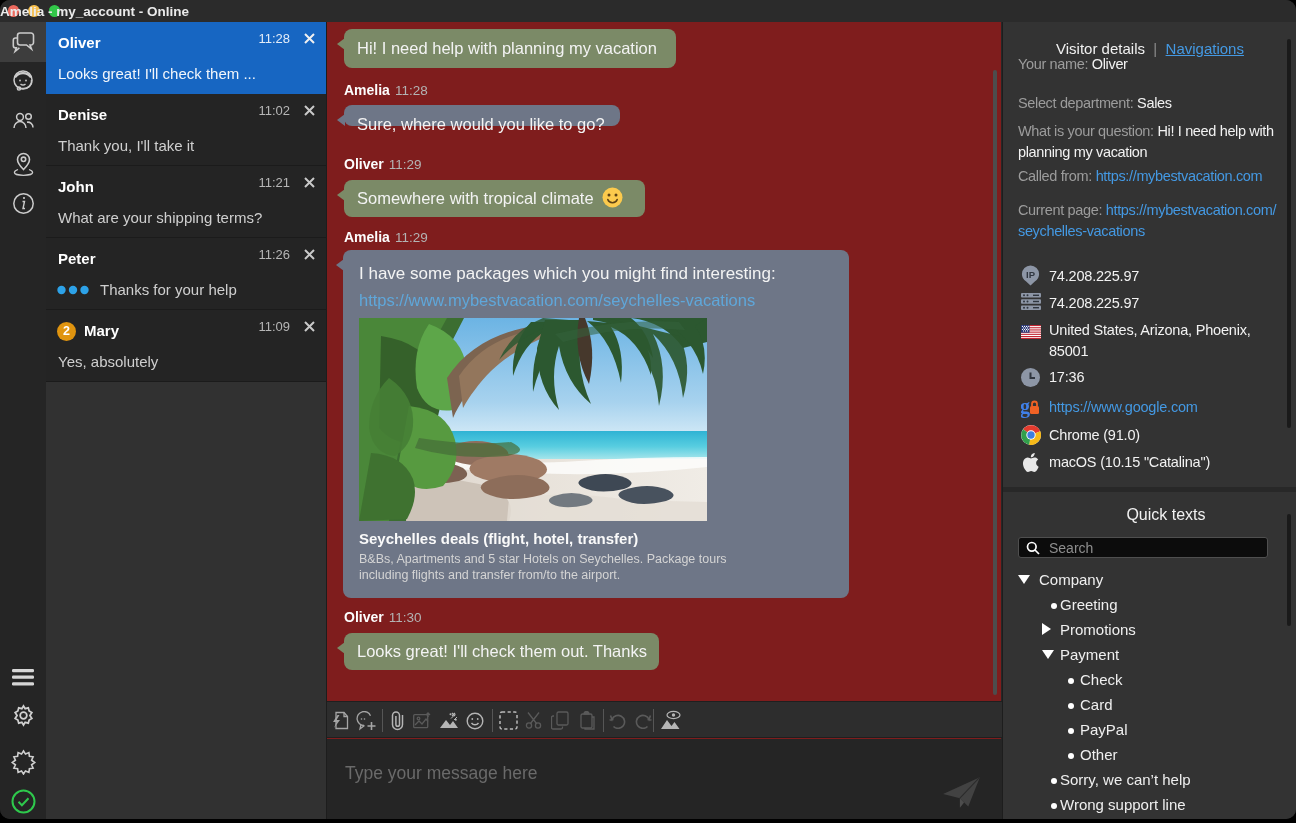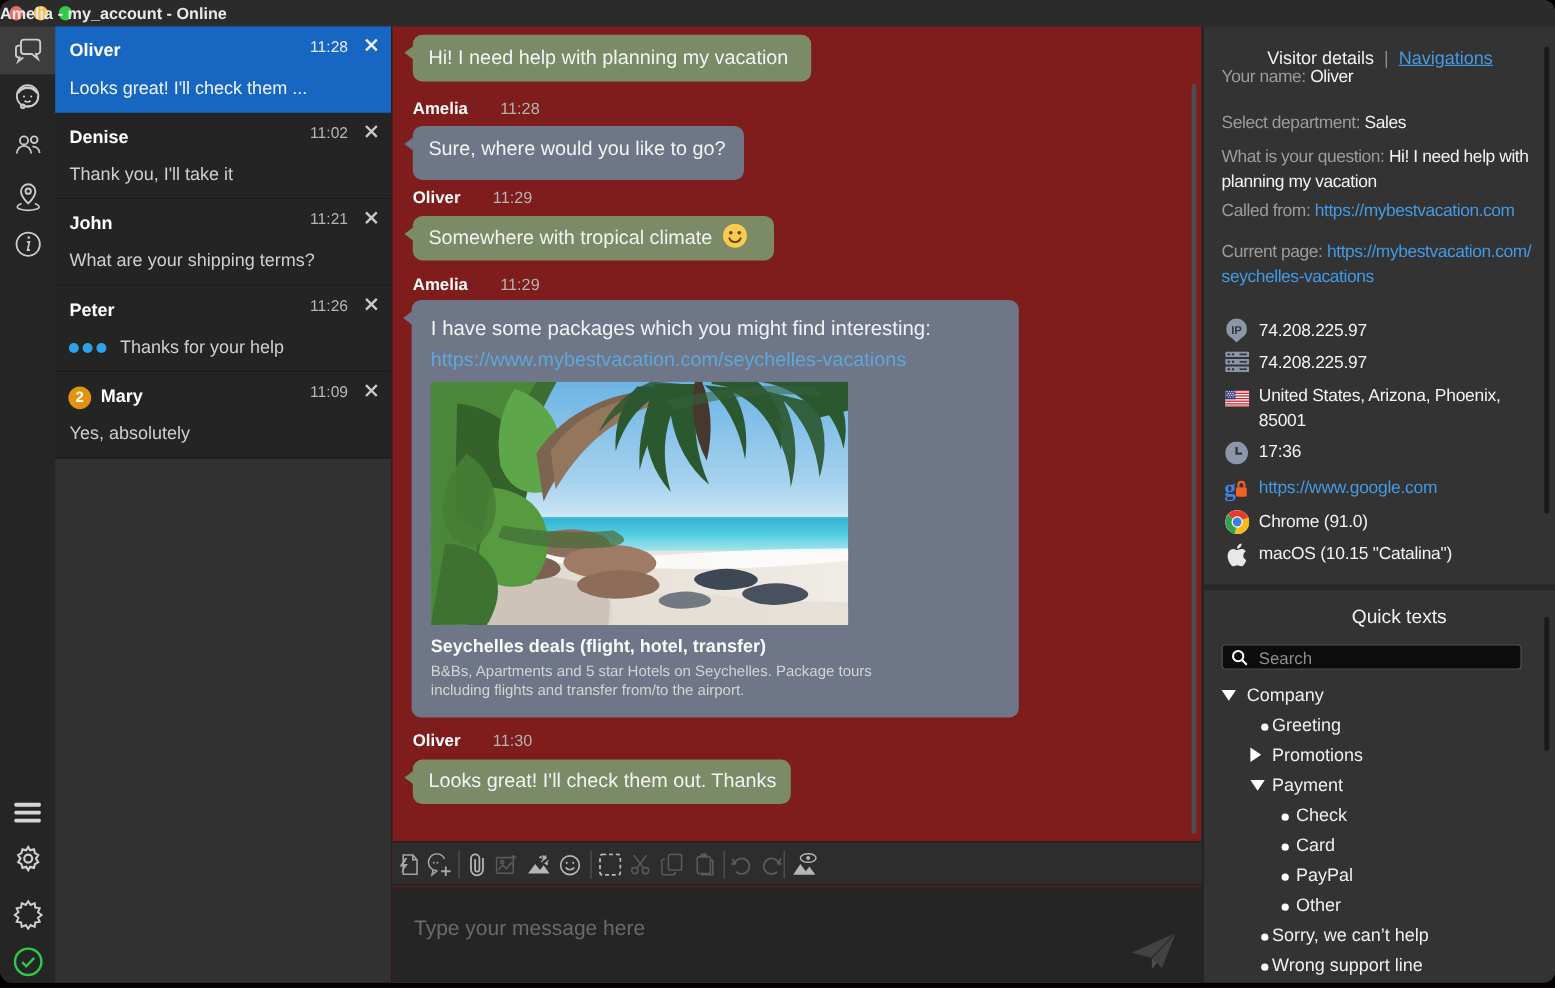--- a/index.html
+++ b/index.html
@@ -30,21 +30,21 @@
 #chat{position:absolute;left:326px;top:22px;width:675px;height:797px;background:#7f1d1d;
   border-left:1px solid #1d1d1d}
 .bub{position:absolute;border-radius:8px;font-size:16.5px;color:#f3f3f3;white-space:nowrap}
 .bub.green{background:#7b8a67}
 .bub.slate{background:#6e7687}
 .tail{position:absolute;left:-7px;top:9px;width:0;height:0;border-top:6px solid transparent;
   border-bottom:6px solid transparent}
 .green .tail{border-right:8px solid #7b8a67}
 .slate .tail{border-right:8px solid #6e7687}
 .hdr{position:absolute;font-size:13.5px;color:#b3b3b3;white-space:nowrap}
-.hdr b{font-size:14px;color:#fdfdfd;margin-right:27px}
+.hdr b{font-size:14px;color:#fdfdfd;margin-right:5px}
 
 #toolbar{position:absolute;left:0;top:679px;width:675px;height:37px;background:#2d2d2d;
   border-top:1px solid #1f1f1f;border-bottom:1px solid #1f1f1f}
 #inputarea{position:absolute;left:0;top:717px;width:675px;height:80px;background:#252525}
 #placeholder{position:absolute;left:18px;top:24px;font-size:17.5px;color:#6a6a6a}
 #chatscroll{position:absolute;left:666px;top:48px;width:4px;height:625px;background:#4d4d4d;border-radius:2px}
 
 #rp{position:absolute;left:1002px;top:22px;width:294px;height:797px;background:#333;border-left:1px solid #1d1d1d}
 .lbl{color:#9c9c9c}
 .val{color:#f2f2f2}
@@ -181,21 +181,21 @@
             <path d="M2 2 L11 11 M11 2 L2 11" stroke="#c9c9c9" stroke-width="2"></path>
           </svg></div>
     <div style="position:absolute;left:11px;top:12px;width:19px;height:19px;border-radius:50%;background:#e0940f;color:#fff;font-size:12.5px;font-weight:700;text-align:center;line-height:19px">2</div>
     <div class="pv">Yes, absolutely</div>
   </div>
 </div>
 
 <div id="chat">
   <div class="bub green" style="left:17px;top:7px;width:332px;height:39px;line-height:39px;padding-left:13px"><span class="tail"></span>Hi! I need help with planning my vacation</div>
   <div class="hdr" style="left:17px;top:60px"><b>Amelia</b>11:28</div>
-  <div class="bub slate" style="left:17px;top:83px;width:276px;height:45px;line-height:38px;padding-left:13px"><span class="tail"></span>Sure, where would you like to go?</div>
+  <div class="bub slate" style="left:17px;top:83px;width:276px;height:21px;line-height:38px;padding-left:13px"><span class="tail"></span>Sure, where would you like to go?</div>
   <div class="hdr" style="left:17px;top:134px"><b>Oliver</b>11:29</div>
   <div class="bub green" style="left:17px;top:158px;width:301px;height:37px;line-height:37px;padding-left:13px"><span class="tail"></span>Somewhere with tropical climate
     <svg style="vertical-align:-4px;margin-left:4px" width="21" height="21" viewBox="0 0 21 21">
           <circle cx="10.5" cy="10.5" r="10" fill="#fcca4d"></circle>
           <circle cx="7" cy="8" r="1.5" fill="#5d4214"></circle>
           <circle cx="14" cy="8" r="1.5" fill="#5d4214"></circle>
           <path d="M5.8 12.5 a5 5 0 0 0 9.4 0" fill="none" stroke="#5d4214" stroke-width="1.6" stroke-linecap="round"></path>
         </svg>
   </div>
   <div class="hdr" style="left:17px;top:207px"><b>Amelia</b>11:29</div>

